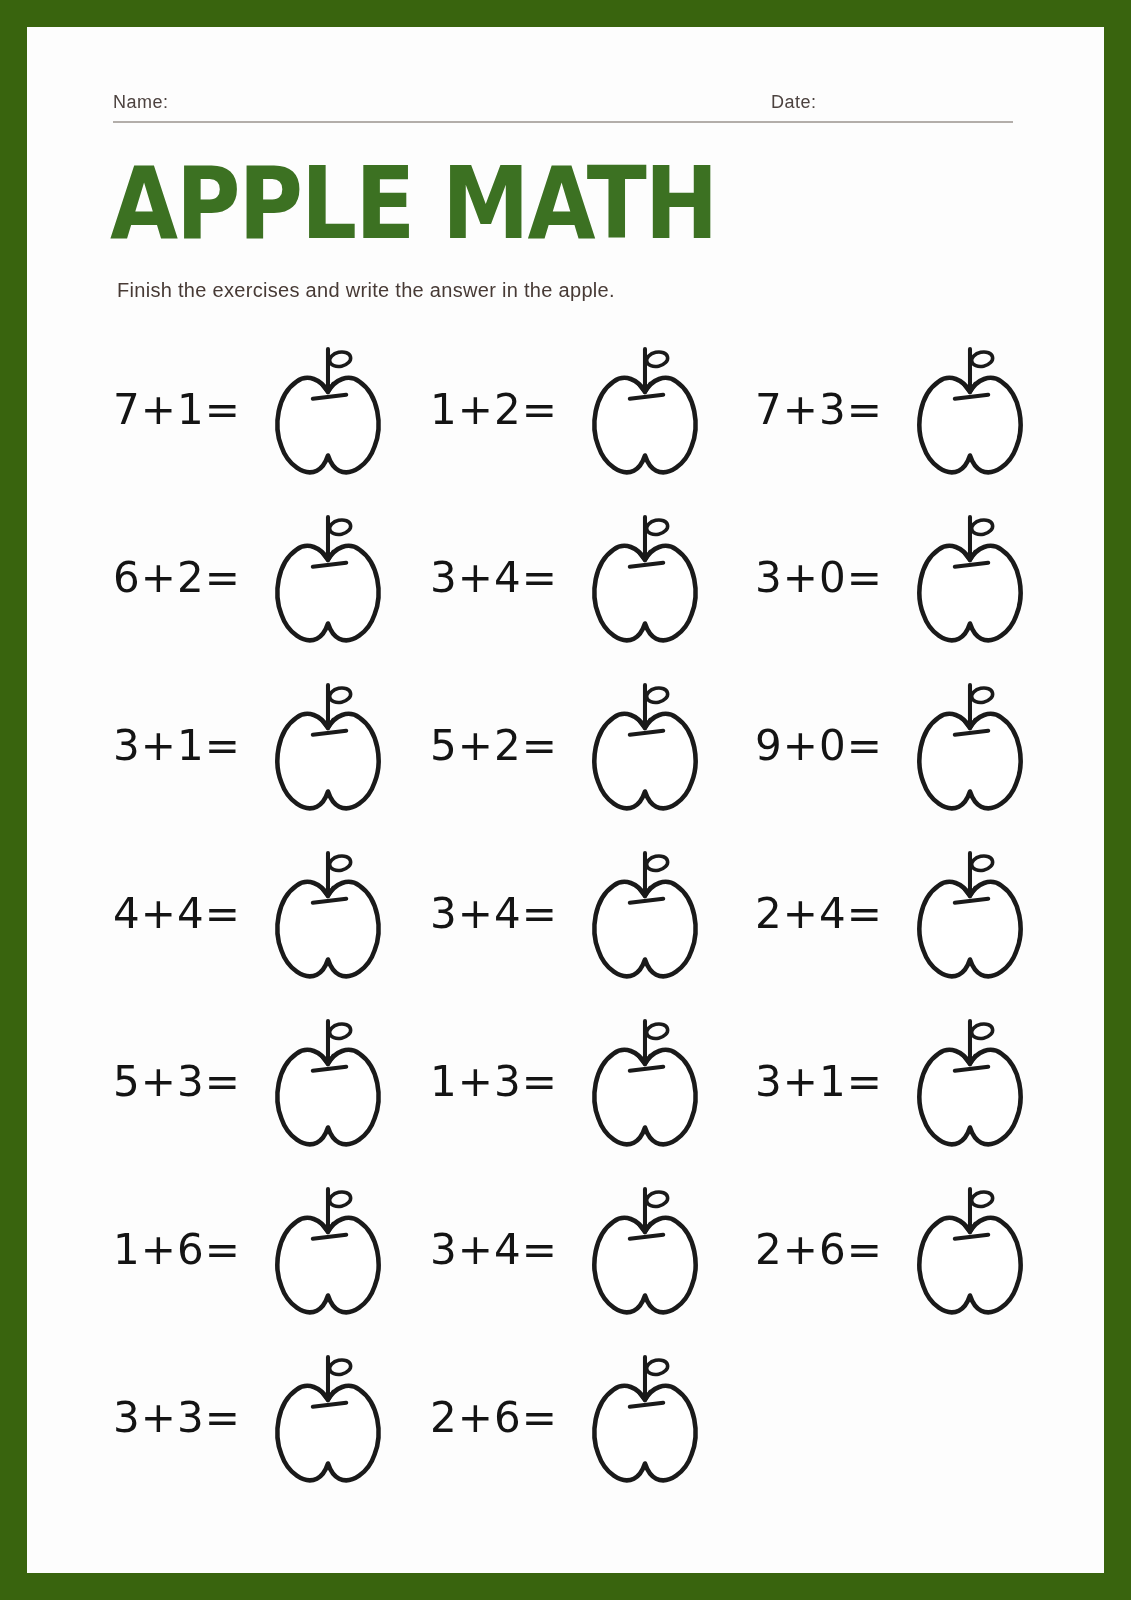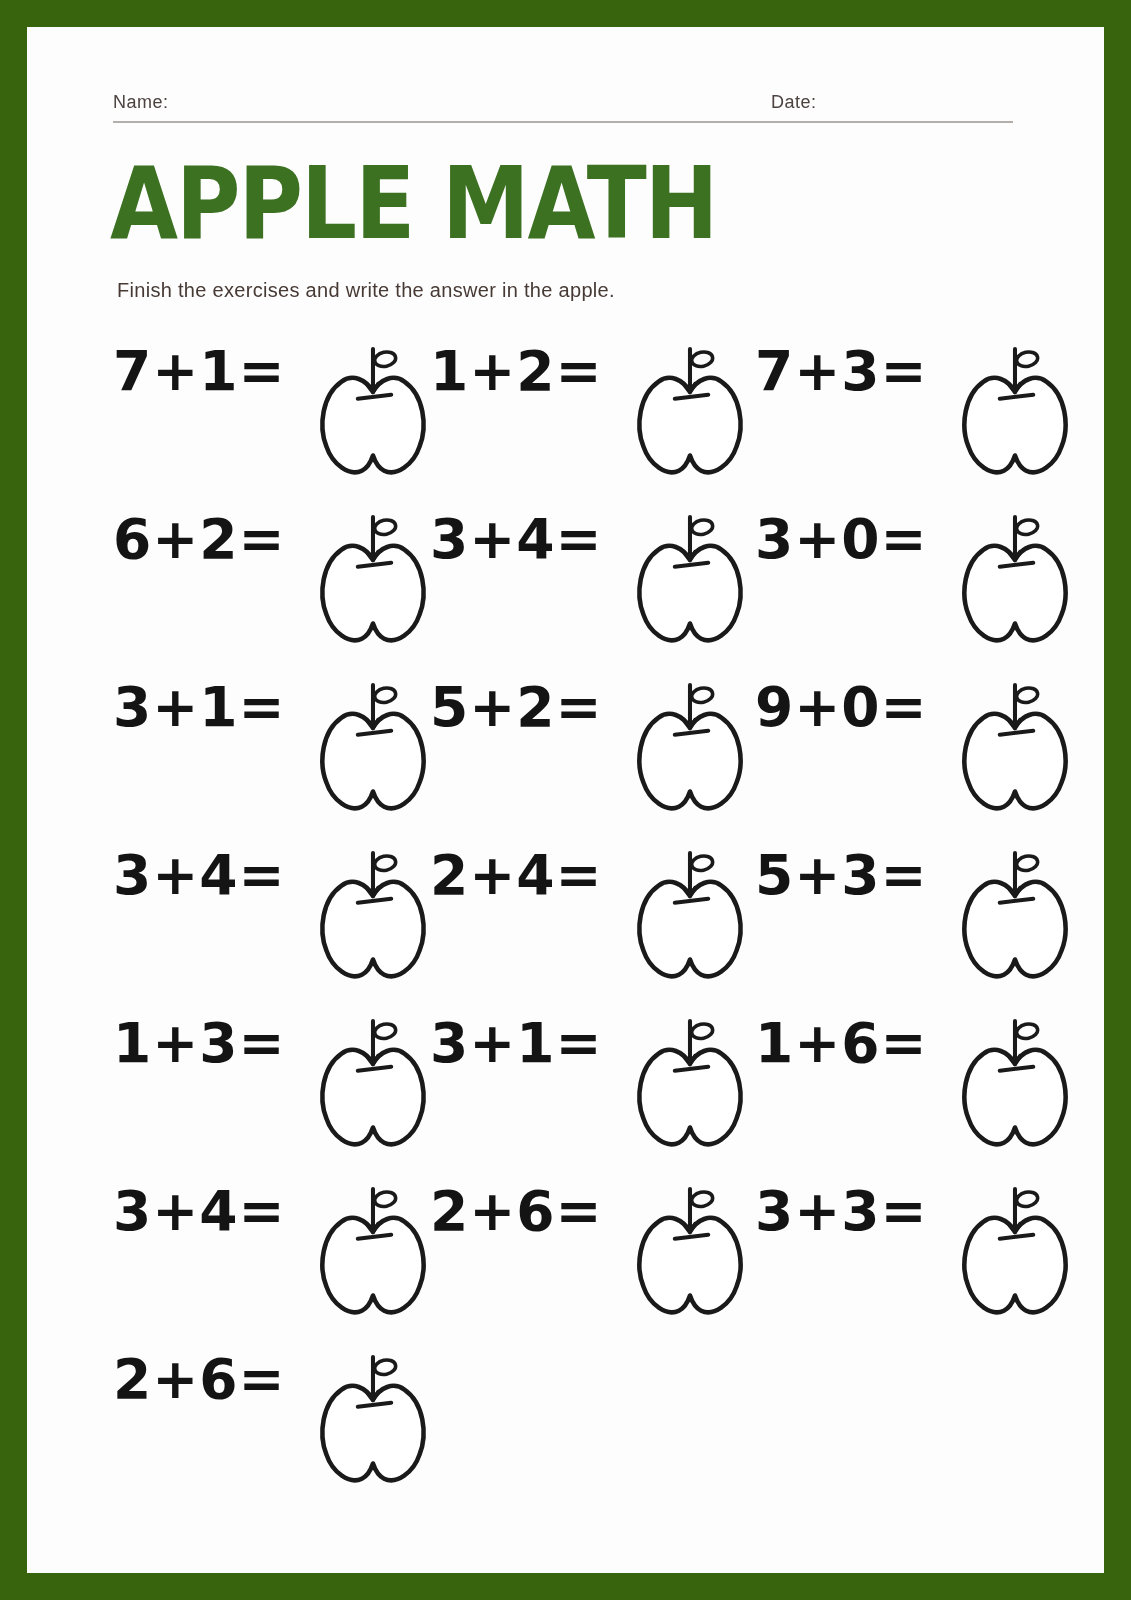--- a/index.html
+++ b/index.html
@@ -29,22 +29,22 @@
          font-family:"DejaVu Sans",sans-serif;font-weight:800;font-size:88px;line-height:1;
          letter-spacing:-2px;color:var(--title);
          transform:scaleY(1.14);transform-origin:left top;white-space:nowrap;}
   .subtitle{position:absolute;left:86px;top:248px;margin:4px;
             font-size:20px;letter-spacing:0.3px;color:var(--text);white-space:nowrap;}
 
   
   .grid{position:absolute;left:86px;top:314px;right:24px;
         display:grid;grid-template-columns:317px 325px 1fr;grid-auto-rows:168px;}
   .cell{display:flex;align-items:flex-start;gap:24px;}
-  .prob{font-family:"DejaVu Sans",sans-serif;font-weight:bold;
-        font-size:55px;line-height:1.1;letter-spacing:1px;color:var(--problem);white-space:nowrap;}
+  .prob{margin-top:46px;font-family:"DejaVu Sans",sans-serif;font-weight:normal;
+        font-size:42px;line-height:1.1;letter-spacing:1px;color:var(--problem);white-space:nowrap;}
   .apple{width:128px;height:152px;flex:none;}
   .apple .stroke{stroke:var(--apple_stroke);}
 </style>
 </head>
 <body>
 
 <div class="sheet">
   <div class="page">
 
     <div class="header">
@@ -158,20 +158,32 @@
       <path class="stroke" d="M62,50 C55,38 42,32 31,40 C12,53 8,84 16,104 C22,122 39,134 51,128
                C57,125 60,119 62,113 C64,119 67,125 73,128 C85,134 102,122 108,104
                C116,84 112,53 93,40 C82,32 69,38 62,50 Z" fill="#ffffff" stroke-width="4.5" stroke-linecap="round" stroke-linejoin="round"></path>
       <line class="stroke" x1="62" y1="8" x2="62" y2="50" stroke-width="4" stroke-linecap="round"></line>
       <polyline class="stroke" points="56,43 62,51 67,42" stroke-width="3.5" stroke-linecap="round" stroke-linejoin="round"></polyline>
       <line class="stroke" x1="47" y1="57" x2="80" y2="53" stroke-width="4" stroke-linecap="round"></line>
       <ellipse class="stroke" cx="74" cy="18" rx="10.5" ry="7" stroke-width="3.5" transform="rotate(-12 74 18)"></ellipse>
     </svg>
   </div>
         <div class="cell">
+    <span class="prob">4+4=</span>
+    <svg class="apple" viewBox="0 0 126 150" xmlns="http://www.w3.org/2000/svg" fill="none">
+      <path class="stroke" d="M62,50 C55,38 42,32 31,40 C12,53 8,84 16,104 C22,122 39,134 51,128
+               C57,125 60,119 62,113 C64,119 67,125 73,128 C85,134 102,122 108,104
+               C116,84 112,53 93,40 C82,32 69,38 62,50 Z" fill="#ffffff" stroke-width="4.5" stroke-linecap="round" stroke-linejoin="round"></path>
+      <line class="stroke" x1="62" y1="8" x2="62" y2="50" stroke-width="4" stroke-linecap="round"></line>
+      <polyline class="stroke" points="56,43 62,51 67,42" stroke-width="3.5" stroke-linecap="round" stroke-linejoin="round"></polyline>
+      <line class="stroke" x1="47" y1="57" x2="80" y2="53" stroke-width="4" stroke-linecap="round"></line>
+      <ellipse class="stroke" cx="74" cy="18" rx="10.5" ry="7" stroke-width="3.5" transform="rotate(-12 74 18)"></ellipse>
+    </svg>
+  </div>
+        <div class="cell">
     <span class="prob">3+4=</span>
     <svg class="apple" viewBox="0 0 126 150" xmlns="http://www.w3.org/2000/svg" fill="none">
       <path class="stroke" d="M62,50 C55,38 42,32 31,40 C12,53 8,84 16,104 C22,122 39,134 51,128
                C57,125 60,119 62,113 C64,119 67,125 73,128 C85,134 102,122 108,104
                C116,84 112,53 93,40 C82,32 69,38 62,50 Z" fill="#ffffff" stroke-width="4.5" stroke-linecap="round" stroke-linejoin="round"></path>
       <line class="stroke" x1="62" y1="8" x2="62" y2="50" stroke-width="4" stroke-linecap="round"></line>
       <polyline class="stroke" points="56,43 62,51 67,42" stroke-width="3.5" stroke-linecap="round" stroke-linejoin="round"></polyline>
       <line class="stroke" x1="47" y1="57" x2="80" y2="53" stroke-width="4" stroke-linecap="round"></line>
       <ellipse class="stroke" cx="74" cy="18" rx="10.5" ry="7" stroke-width="3.5" transform="rotate(-12 74 18)"></ellipse>
     </svg>

